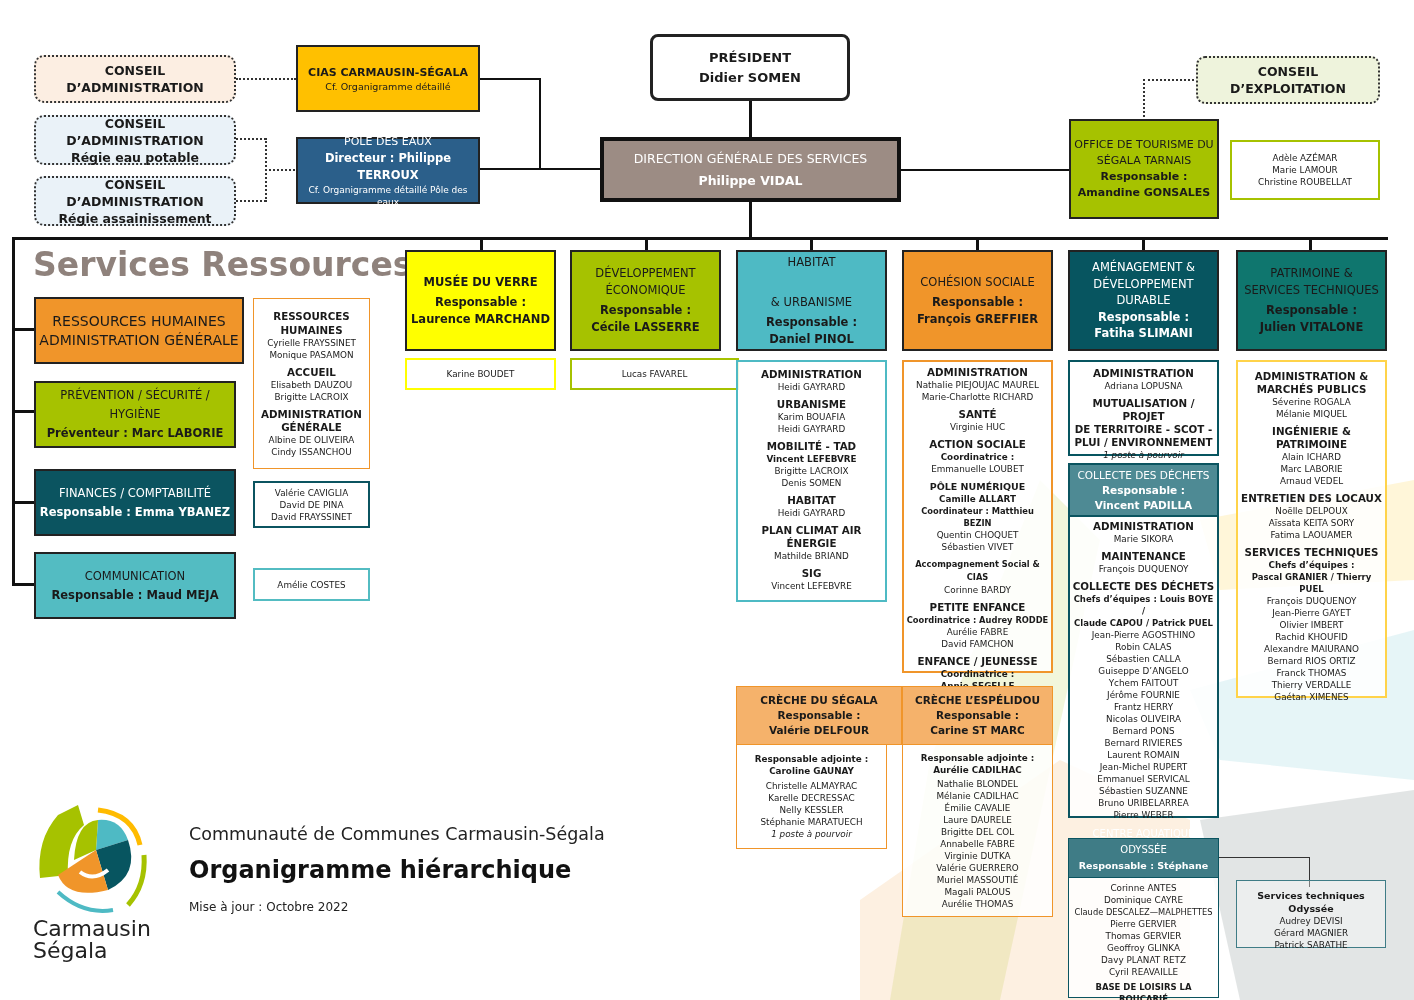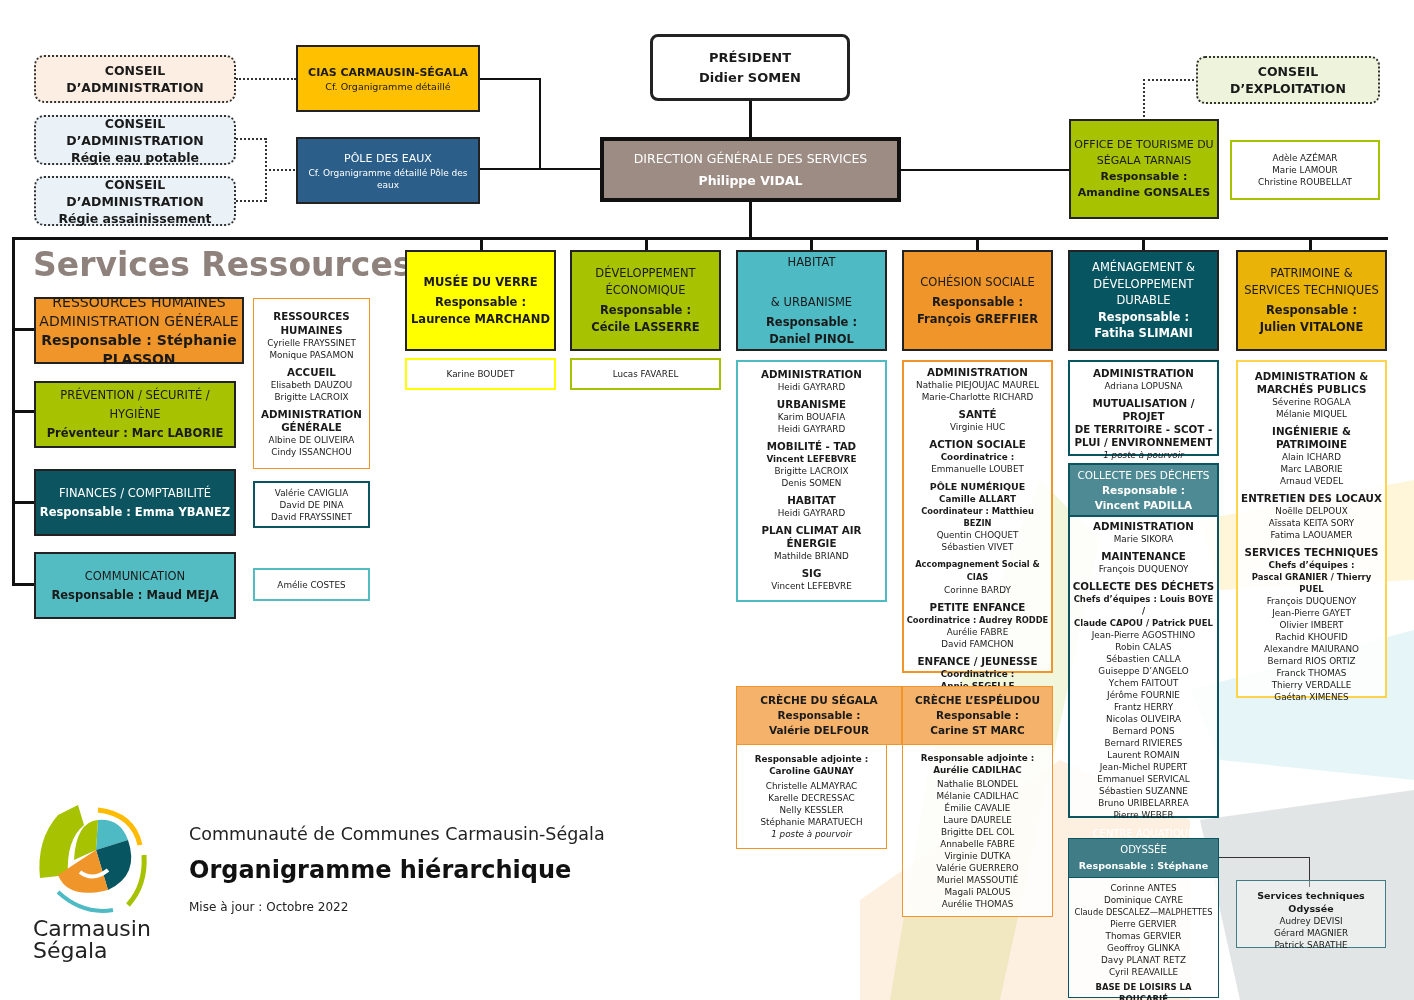--- a/index.html
+++ b/index.html
@@ -77,20 +77,21 @@
 <div class="box council" style="left:1196px;top:56px;width:184px;height:48px;background:#EEF3DC;border-radius:9px;">
   <span>CONSEIL D’EXPLOITATION</span>
 </div>
 
 <div class="box main-box" style="left:296px;top:45px;width:184px;height:67px;background:#FFC000;font-size:11px;">
   <span>CIAS CARMAUSIN-SÉGALA</span>
   <span class="sub" style="font-weight:normal;">Cf. Organigramme détaillé</span>
 </div>
 <div class="box main-box" style="left:296px;top:137px;width:184px;height:67px;background:#2B5F8A;color:#fff;">
   <span style="font-weight:normal;font-size:11px;">PÔLE DES EAUX</span>
+  <span>Directeur : Philippe TERROUX</span>
   <span class="sub" style="font-weight:normal;font-size:9px;">Cf. Organigramme détaillé Pôle des eaux</span>
 </div>
 
 <div class="box" style="left:650px;top:34px;width:200px;height:67px;border:3px solid #222;border-radius:8px;background:#fff;font-weight:bold;font-size:13px;line-height:20px;">
   <span>PRÉSIDENT</span>
   <span>Didier SOMEN</span>
 </div>
 <div class="box" style="left:600px;top:137px;width:301px;height:65px;border:4px solid #111;background:#9C8C84;color:#fff;font-size:12.5px;line-height:22px;">
   <span>DIRECTION GÉNÉRALE DES SERVICES</span>
   <span class="b">Philippe VIDAL</span>
@@ -106,21 +107,20 @@
   <span class="n">Adèle AZÉMAR</span>
   <span class="n">Marie LAMOUR</span>
   <span class="n">Christine ROUBELLAT</span>
 </div>
 
 <div class="abs" style="left:33px;top:245px;font-size:33px;font-weight:bold;color:#8F827C;">Services Ressources</div>
 
 <div class="box main-box" style="left:34px;top:297px;width:210px;height:67px;background:#F0952A;font-size:14px;line-height:19px;">
   <span style="font-weight:normal;">RESSOURCES HUMAINES</span>
   <span style="font-weight:normal;">ADMINISTRATION GÉNÉRALE</span>
-  <span>Responsable : Stéphanie PLASSON</span>
 </div>
 <div class="list" style="left:253px;top:298px;width:117px;height:171px;border:1px solid #F0952A;justify-content:center;">
   <span class="h">RESSOURCES</span>
   <span class="h" style="margin-top:1px;">HUMAINES</span>
   <span class="n">Cyrielle FRAYSSINET</span>
   <span class="n">Monique PASAMON</span>
   <span class="h">ACCUEIL</span>
   <span class="n">Elisabeth DAUZOU</span>
   <span class="n">Brigitte LACROIX</span>
   <span class="h">ADMINISTRATION</span>
@@ -160,21 +160,21 @@
 <div class="list" style="left:405px;top:358px;width:151px;height:32px;border:2px solid #FFFF00;justify-content:center;">
   <span class="n">Karine BOUDET</span>
 </div>
 
 <div class="box main-box" style="left:570px;top:250px;width:151px;height:101px;background:#A6C200;line-height:17px;">
   <span style="font-weight:normal;">DÉVELOPPEMENT</span>
   <span style="font-weight:normal;margin-bottom:3px;">ÉCONOMIQUE</span>
   <span>Responsable :</span>
   <span>Cécile LASSERRE</span>
 </div>
-<div class="list" style="left:570px;top:358px;width:151px;height:32px;border:2px solid #A6C200;justify-content:center;">
+<div class="list" style="left:570px;top:358px;width:169px;height:32px;border:2px solid #A6C200;justify-content:center;">
   <span class="n">Lucas FAVAREL</span>
 </div>
 
 <div class="box main-box" style="left:736px;top:250px;width:151px;height:101px;background:#4EBAC4;line-height:17px;">
   <span style="font-weight:normal;">HABITAT</span>
   <span style="font-weight:normal;margin-bottom:3px;margin-top:23px;">&amp; URBANISME</span>
   <span>Responsable :</span>
   <span>Daniel PINOL</span>
 </div>
 <div class="list" style="left:736px;top:360px;width:151px;height:242px;border:2px solid #4EBAC4;">
@@ -323,21 +323,21 @@
   <span class="n">Cyril REAVAILLE</span>
   <span class="nb" style="margin-top:3px;font-size:8.5px;">BASE DE LOISIRS LA ROUCARIÉ</span>
 </div>
 <div class="list" style="left:1236px;top:880px;width:150px;height:68px;border:1px solid #3F7C86;background:rgba(255,255,255,0.35);padding-top:8px;">
   <span class="h" style="font-size:9.5px;">Services techniques Odyssée</span>
   <span class="n">Audrey DEVISI</span>
   <span class="n">Gérard MAGNIER</span>
   <span class="n">Patrick SABATHE</span>
 </div>
 
-<div class="box main-box" style="left:1236px;top:250px;width:151px;height:101px;background:#eab308;line-height:17px;text-align:right;">
+<div class="box main-box" style="left:1236px;top:250px;width:151px;height:101px;background:#0f766e;line-height:17px;text-align:right;">
   <span style="font-weight:normal;">PATRIMOINE &amp;</span>
   <span style="font-weight:normal;margin-bottom:3px;">SERVICES TECHNIQUES</span>
   <span>Responsable :</span>
   <span>Julien VITALONE</span>
 </div>
 <div class="list" style="left:1236px;top:360px;width:151px;height:338px;border:2px solid #FFD34A;padding-top:8px;">
   <span class="h">ADMINISTRATION &amp;</span>
   <span class="h" style="margin-top:0;">MARCHÉS PUBLICS</span>
   <span class="n">Séverine ROGALA</span>
   <span class="n">Mélanie MIQUEL</span>

